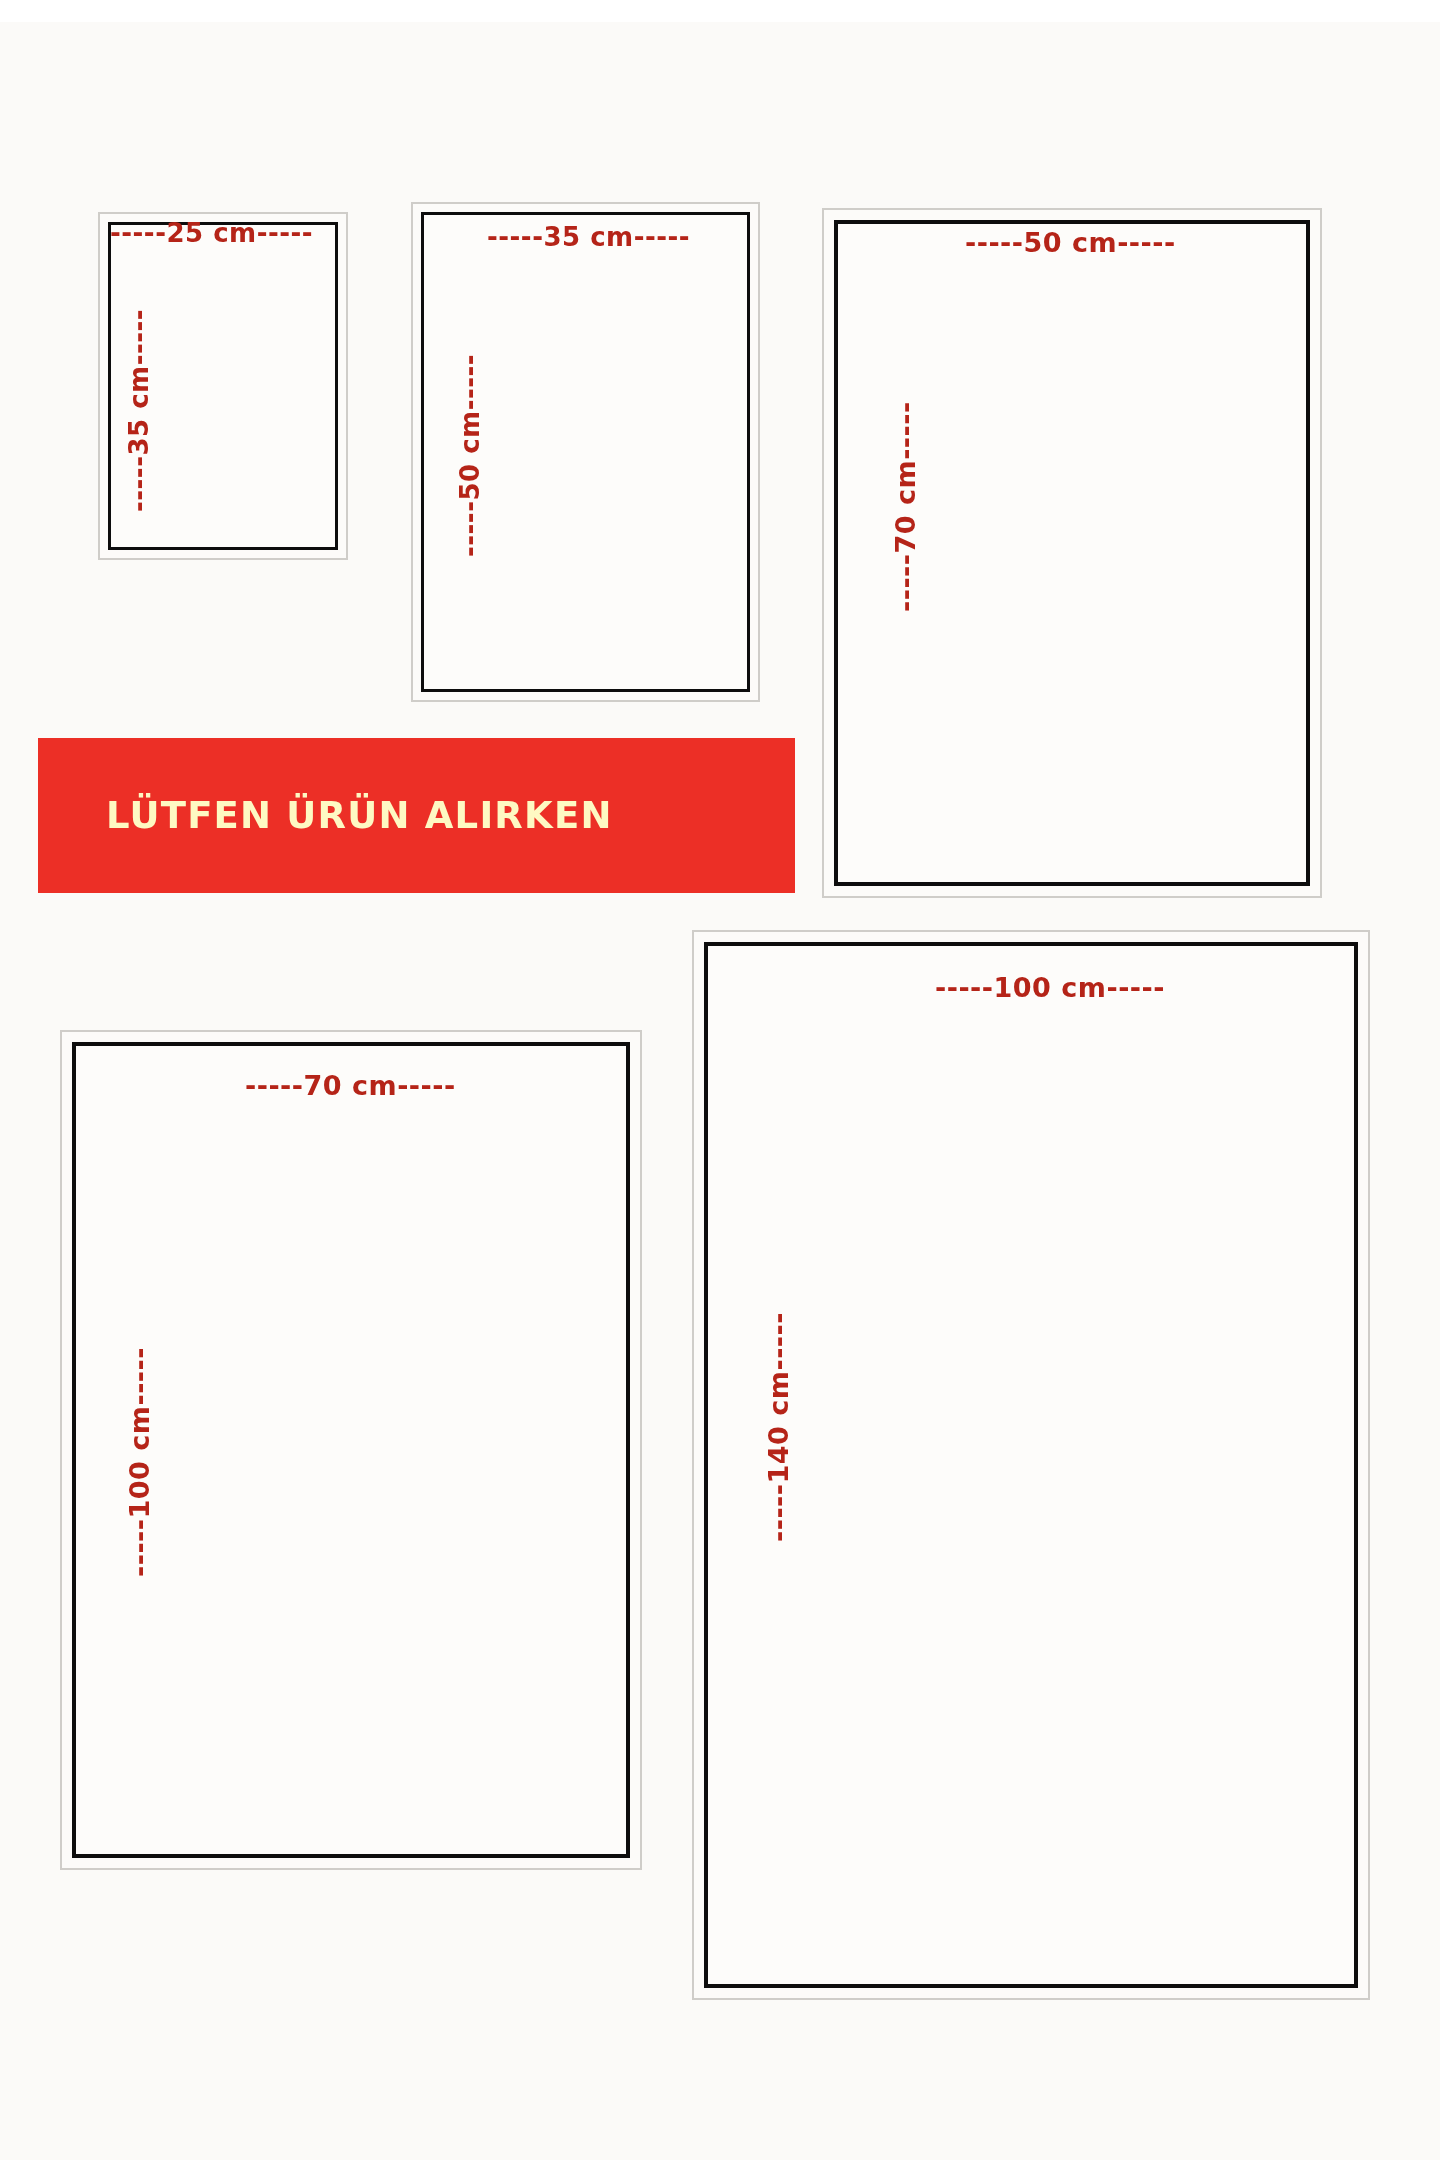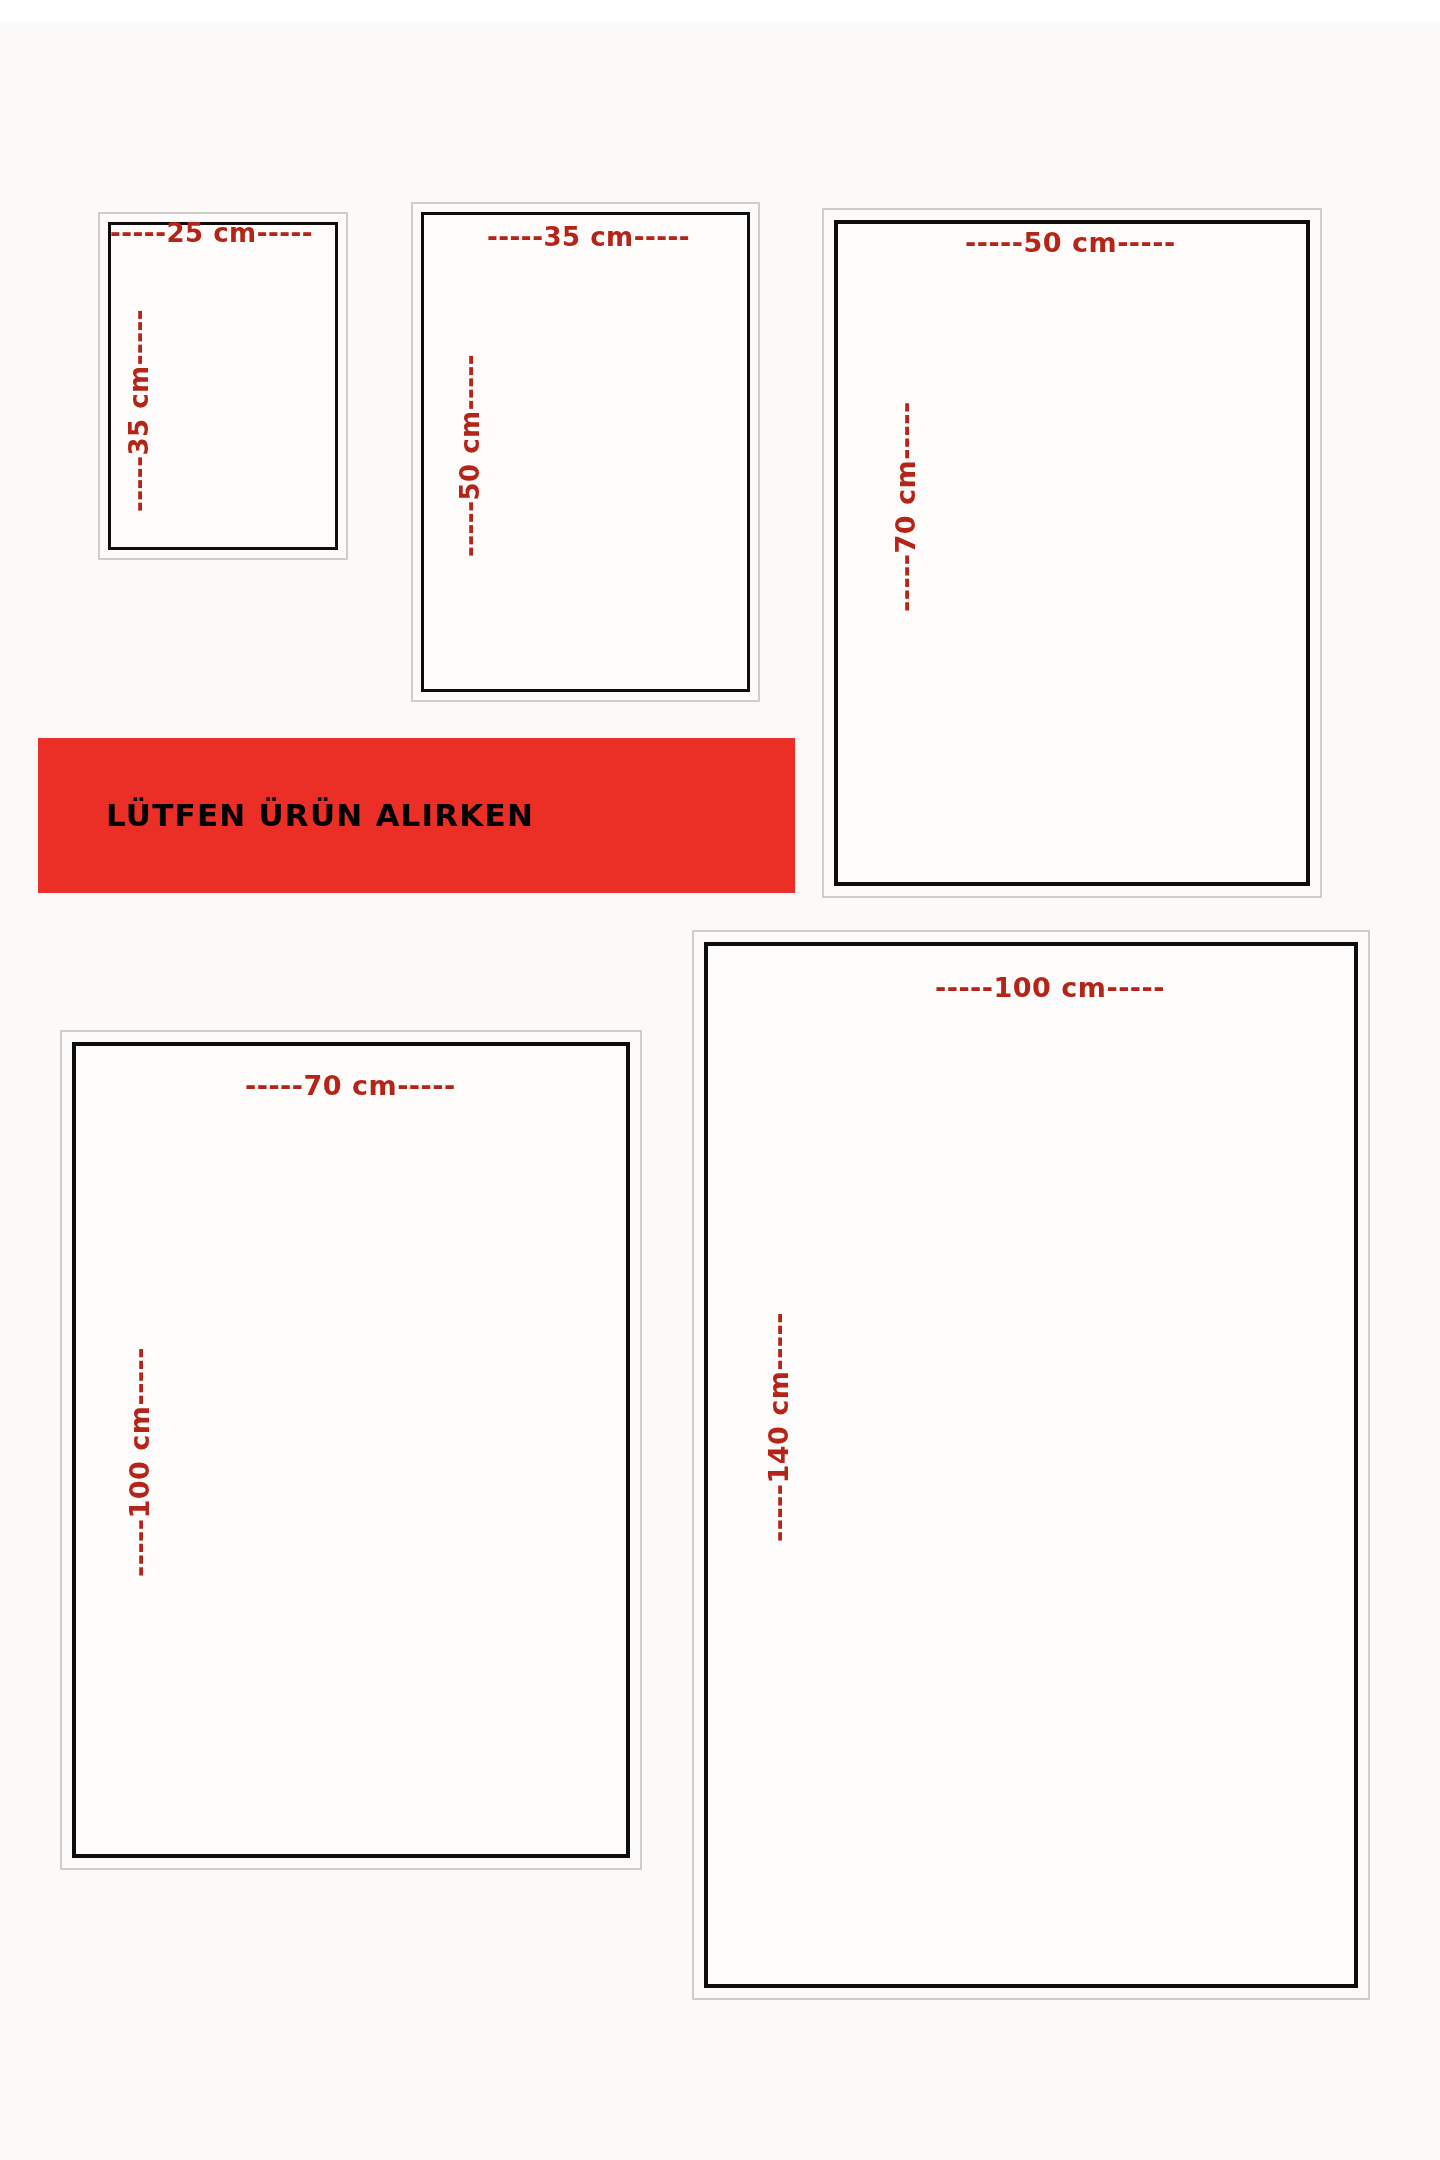--- a/index.html
+++ b/index.html
@@ -64,22 +64,22 @@
     width: 757px;
     height: 155px;
     background: #ec2f26;
     display: flex;
     flex-direction: column;
     justify-content: center;
     padding-left: 68px;
     box-sizing: border-box;
   }
   #warning-banner .line {
-    color: #000000;
-    font-size: 31px;
+    color: #fef9c3;
+    font-size: 37px;
     font-weight: bold;
     letter-spacing: 1.2px;
     line-height: 1.35;
     font-family: "DejaVu Sans", sans-serif;
   }
 </style>
 </head>
 <body>
 
 <div id="canvas">

